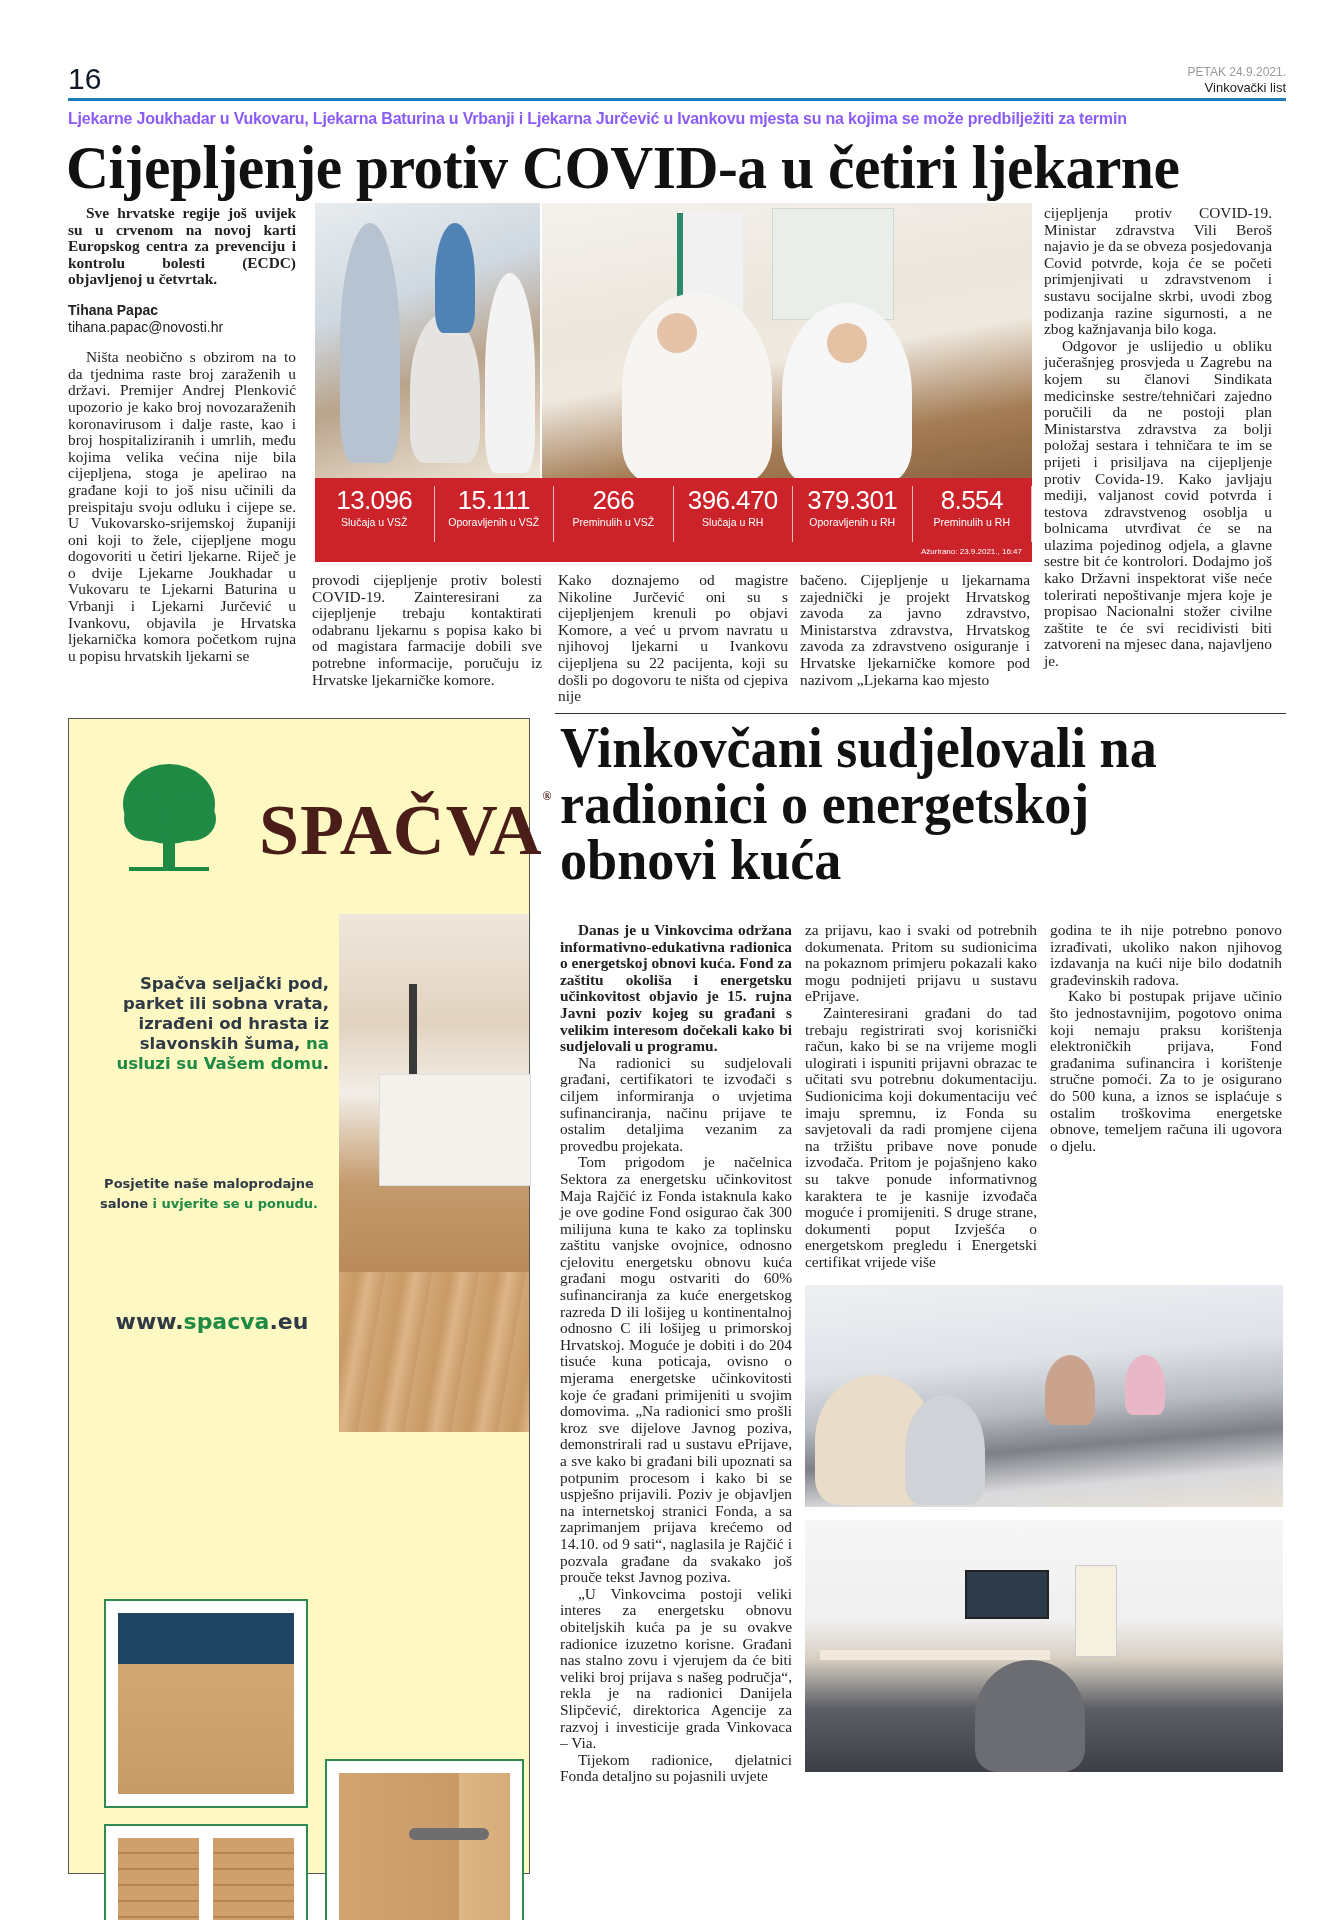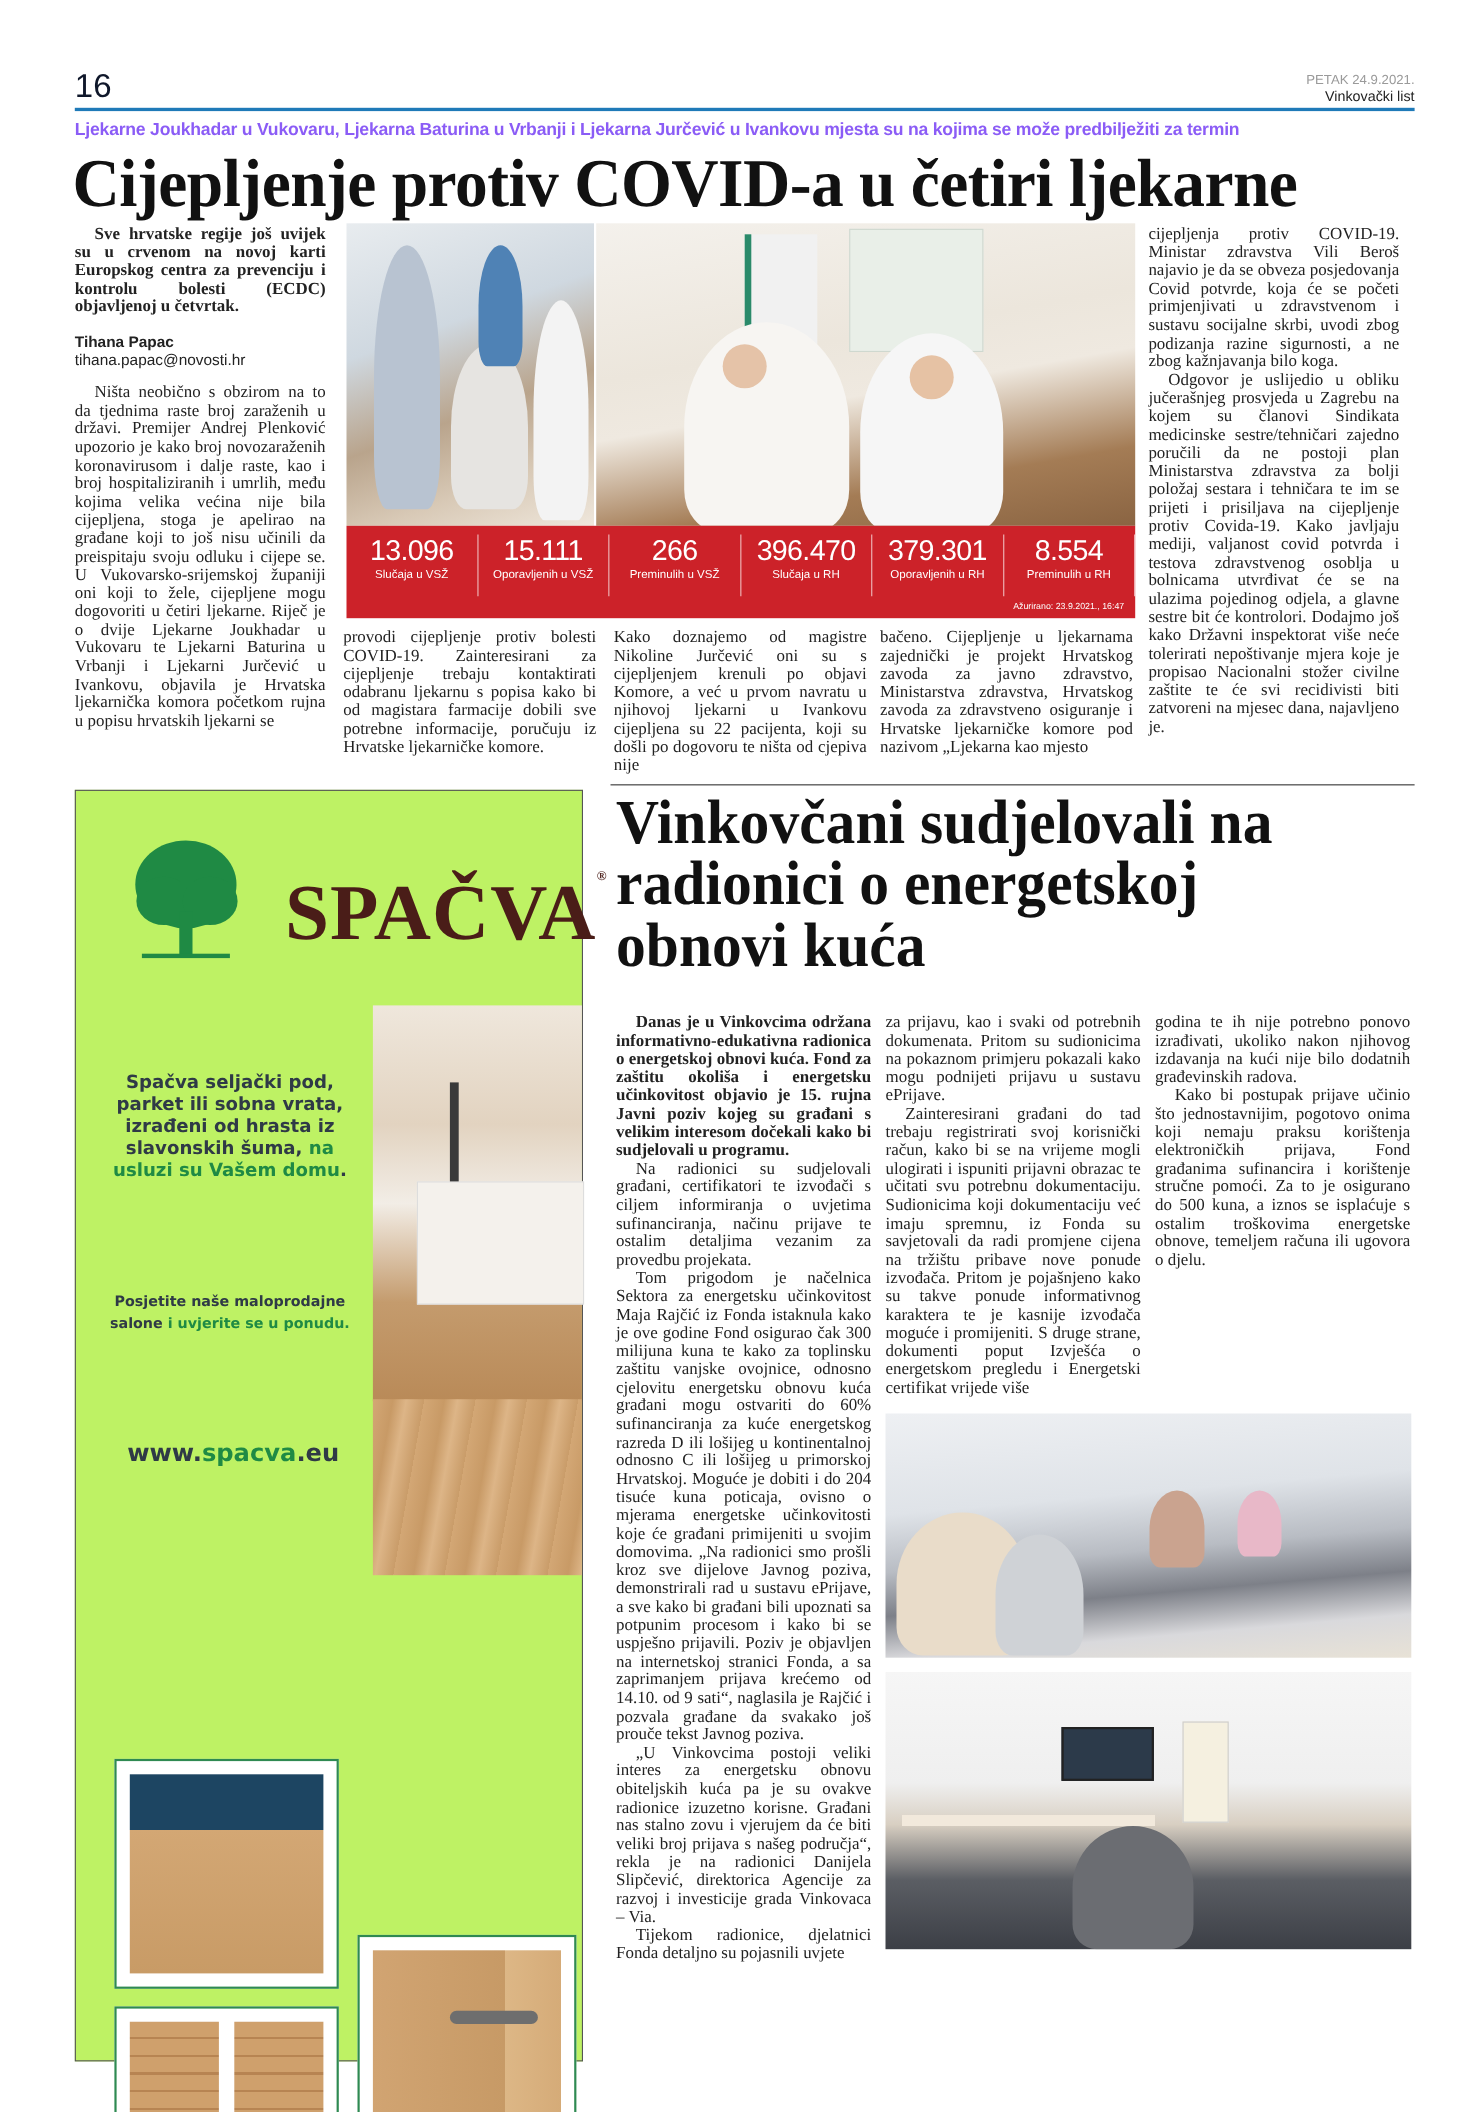--- a/index.html
+++ b/index.html
@@ -22,27 +22,27 @@
   .photo1 { left:315px; top:203px; width:225px; height:275px; background:linear-gradient(160deg,#e8ecef 0%,#cfd8e0 35%,#b9a48c 60%,#d8c9b6 80%,#efe7dc 100%); }
   .photo2 { left:542px; top:203px; width:490px; height:275px; background:linear-gradient(170deg,#f4f1ec 0%,#ece6dc 40%,#efe9e0 55%,#a47c55 80%,#8a6442 100%); }
   .fig { position:absolute; border-radius:50% 50% 20% 20%; }
   .statbar { left:315px; top:478px; width:717px; height:84px; background:#cc2229; color:#fff; font-family:"Liberation Sans", sans-serif; display:flex; align-items:flex-start; padding-top:8px; box-sizing:border-box; }
   .stat { flex:1; text-align:center; border-right:1px solid rgba(255,255,255,0.7); height:56px; }
   .stat:last-child { border-right:none; }
   .stat .num { font-size:26px; font-weight:normal; letter-spacing:-0.6px; line-height:28px; }
   .stat .lbl { font-size:10.5px; line-height:12px; margin-top:2px; }
   .updated { position:absolute; right:10px; bottom:6px; font-size:8px; }
   .rule-mid { left:555px; right:40px; top:713px; height:1px; background:#333; }
-  .ad { left:68px; top:718px; width:462px; height:1156px; border:1px solid #555; box-sizing:border-box; background:#bef264; }
+  .ad { left:68px; top:718px; width:462px; height:1156px; border:1px solid #555; box-sizing:border-box; background:#fef9c3; }
   .ad-logo { position:absolute; left:190px; top:70px; font-family:"Liberation Serif", serif; font-weight:bold; font-size:72px; color:#4a1d18; letter-spacing:1px; }
   .ad-reg { font-size:12px; vertical-align:top; }
   .tree { position:absolute; left:50px; top:40px; width:100px; height:120px; }
   .ad-text { position:absolute; font-family:"DejaVu Sans", sans-serif; font-weight:bold; text-align:center; color:#2f3a46; }
   .ad-text .g { color:#1f8a44; }
-  .ad-t1 { left:20px; top:255px; width:240px; font-size:16.5px; line-height:20px; }
+  .ad-t1 { left:20px; top:255px; width:240px; font-size:16.5px; line-height:20px;text-align:right; }
   .ad-t2 { left:20px; top:455px; width:240px; font-size:13px; line-height:20px; }
   .ad-url { left:18px; top:590px; width:250px; font-size:22px; }
   .ad-img-room { position:absolute; left:270px; top:195px; width:190px; height:360px; background:linear-gradient(180deg,#efe7dc 0%,#e2d3c0 30%,#f2ede6 50%,#c49b6d 75%,#b98a58 100%); }
   .ad-img-floor { position:absolute; left:270px; top:553px; width:190px; height:160px; background:repeating-linear-gradient(100deg,#d3a775 0px,#c89a66 18px,#ddb587 30px,#c99c69 46px); }
   .ad-frame { position:absolute; border:2px solid #2f8a52; background:#fff; }
   .ad-frame .in { position:absolute; left:12px; top:12px; right:12px; bottom:12px; }
   .f1 { left:35px; top:880px; width:200px; height:205px; }
   .f1 .in { background:linear-gradient(180deg,#1d4562 0%,#1d4562 28%,#d3a774 28%,#c89b66 100%); }
   .f2 { left:35px; top:1105px; width:200px; height:205px; }
   .f2 .in { background:#fff; }

